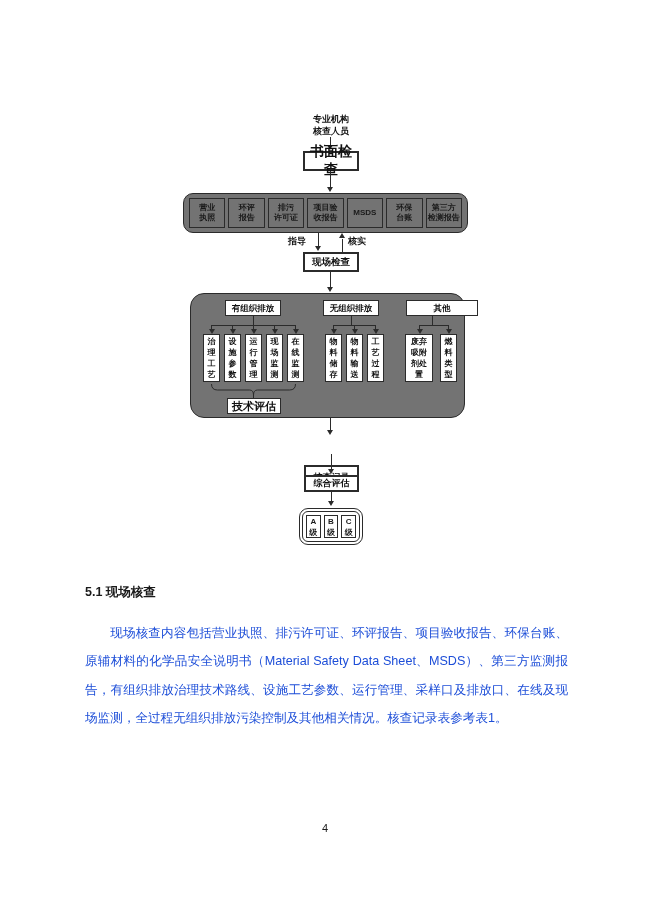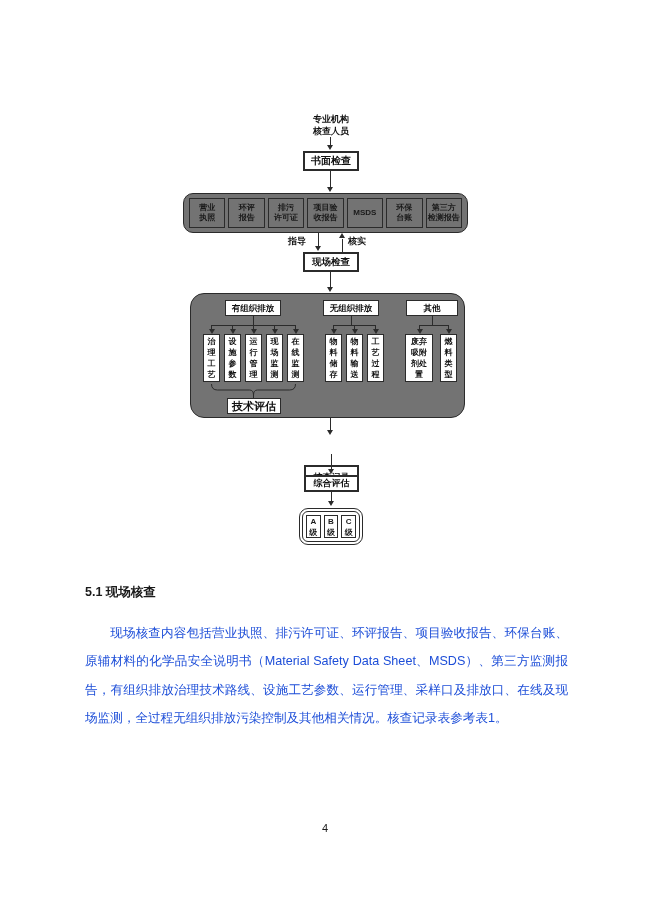--- a/index.html
+++ b/index.html
@@ -48,21 +48,21 @@
 <body>
 
 <div class="page">
 
   <div class="lbl pre" style="left:295px;top:113px;width:72px;text-align:center;font-size:9px;line-height:12px;">专业机构
 核查人员</div>
 
   <div class="vline" style="left:330px;top:137px;height:8px;"></div>
   <div class="ah d" style="left:327px;top:144.5px;"></div>
 
-  <div class="box thick" style="left:303px;top:151px;width:56px;height:20px;font-size:10px;">书面检查</div>
+  <div class="box thick" style="left:303px;top:151px;width:56px;height:20px;font-size:14px;">书面检查</div>
 
   <div class="vline" style="left:330px;top:171px;height:17px;"></div>
   <div class="ah d" style="left:327px;top:187px;"></div>
 
   <div class="rounded docrow" style="left:183px;top:193px;width:285px;height:40px;border-radius:10px;">
     <div class="docbox">营业
 执照</div>
     <div class="docbox">环评
 报告</div>
     <div class="docbox">排污
@@ -88,21 +88,21 @@
 
   <div class="vline" style="left:330px;top:272px;height:16px;"></div>
   <div class="ah d" style="left:327px;top:287px;"></div>
 
   <div class="rounded" style="left:190px;top:293px;width:275px;height:125px;border-radius:14px;"></div>
 
   <div class="box grphdr" style="left:225px;top:300px;width:56px;height:16px;">有组织排放</div>
 
   <div class="box grphdr" style="left:323px;top:300px;width:56px;height:16px;">无组织排放</div>
 
-  <div class="box grphdr" style="left:406px;top:300px;width:52px;height:16px;">其他</div>
+  <div class="box grphdr" style="left:406px;top:300px;width:72px;height:16px;">其他</div>
 
   <div class="vline" style="left:253px;top:316px;height:9px;"></div>
   <div class="hline" style="left:211px;top:325px;width:85px;"></div>
   <div class="vline" style="left:211px;top:325px;height:5px;"></div>
   <div class="vline" style="left:232px;top:325px;height:5px;"></div>
   <div class="vline" style="left:253px;top:325px;height:5px;"></div>
   <div class="vline" style="left:274px;top:325px;height:5px;"></div>
   <div class="vline" style="left:295px;top:325px;height:5px;"></div>
   <div class="ah s d" style="left:208.5px;top:329px;"></div>
   <div class="ah s d" style="left:229.5px;top:329px;"></div>

